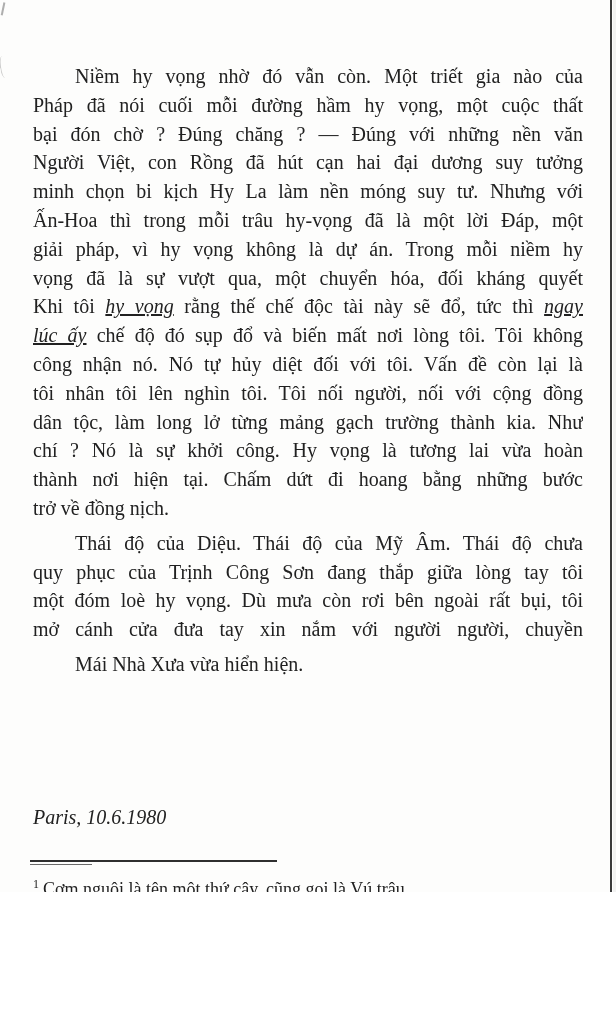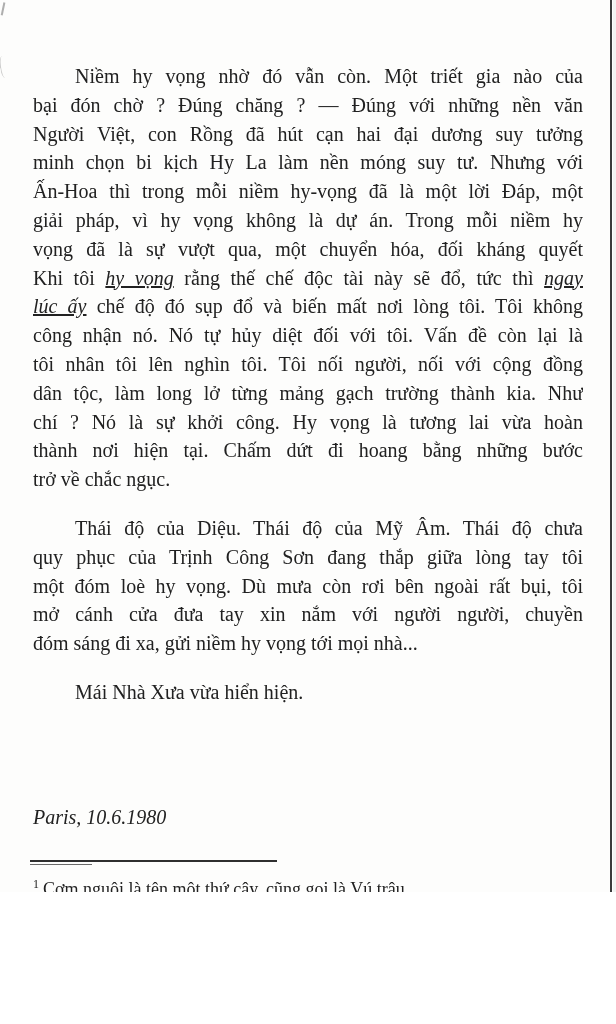--- a/index.html
+++ b/index.html
@@ -34,21 +34,21 @@
   .a2 { left: 0px; top: 56px; width: 6px; height: 22px;
         border-left: 1px solid rgba(130,130,130,.4); border-radius: 50%; transform: rotate(-8deg); }
 
   .text-body {
     position: absolute;
     left: 33px; top: 62px;
     width: 550px;
     font-size: 20px;
     line-height: 28.8px;
   }
-  .para + .para { margin-top: 20px; }
+  .para + .para { margin-top: 6px; }
   .line {
     text-align: justify;
     text-align-last: justify;
     text-justify: inter-word;
     max-height: 28.8px;
     overflow: hidden;
   }
   .line.last { text-align-last: left; }
   .line.first { text-indent: 42px; }
   .it { font-style: italic; text-decoration: underline; }
@@ -101,41 +101,41 @@
 
 <div class="canvas">
   <div class="artifact a1"></div>
   <div class="artifact a2"></div>
   <div class="edge-light"></div>
   <div class="edge-line"></div>
 
   <div class="text-body">
       <div class="para">
         <div class="line first"><span>Niềm hy vọng nhờ đó vẫn còn. Một triết gia nào của</span></div>
+        <div class="line"><span>Pháp đã nói cuối mỗi đường hầm hy vọng, một cuộc thất</span></div>
         <div class="line"><span>bại đón chờ ? Đúng chăng ? — Đúng với những nền văn</span></div>
         <div class="line"><span>Người Việt, con Rồng đã hút cạn hai đại dương suy tưởng</span></div>
         <div class="line"><span>minh chọn bi kịch Hy La làm nền móng suy tư. Nhưng với</span></div>
-        <div class="line"><span>Ấn-Hoa thì trong mỗi niềm hy-vọng đã là một lời Đáp, một</span></div>
+        <div class="line"><span>Ấn-Hoa thì trong mỗi trâu hy-vọng đã là một lời Đáp, một</span></div>
         <div class="line"><span>giải pháp, vì hy vọng không là dự án. Trong mỗi niềm hy</span></div>
         <div class="line"><span>vọng đã là sự vượt qua, một chuyển hóa, đối kháng quyết</span></div>
         <div class="line"><span>Khi tôi </span><span class="it">hy vọng</span><span> rằng thế chế độc tài này sẽ đổ, tức thì </span><span class="it">ngay</span></div>
         <div class="line"><span class="it">lúc ấy</span><span> chế độ đó sụp đổ và biến mất nơi lòng tôi. Tôi không</span></div>
         <div class="line"><span>công nhận nó. Nó tự hủy diệt đối với tôi. Vấn đề còn lại là</span></div>
         <div class="line"><span>tôi nhân tôi lên nghìn tôi. Tôi nối người, nối với cộng đồng</span></div>
         <div class="line"><span>dân tộc, làm long lở từng mảng gạch trường thành kia. Như</span></div>
         <div class="line"><span>chí ? Nó là sự khởi công. Hy vọng là tương lai vừa hoàn</span></div>
         <div class="line"><span>thành nơi hiện tại. Chấm dứt đi hoang bằng những bước</span></div>
-        <div class="line last"><span>trở về chắc ngục.</span></div>
+        <div class="line last"><span>trở về đồng nịch.</span></div>
       </div>
       <div class="para">
         <div class="line first"><span>Thái độ của Diệu. Thái độ của Mỹ Âm. Thái độ chưa</span></div>
         <div class="line"><span>quy phục của Trịnh Công Sơn đang thắp giữa lòng tay tôi</span></div>
         <div class="line"><span>một đóm loè hy vọng. Dù mưa còn rơi bên ngoài rất bụi, tôi</span></div>
         <div class="line"><span>mở cánh cửa đưa tay xin nắm với người người, chuyền</span></div>
-        <div class="line last"><span>đóm sáng đi xa, gửi niềm hy vọng tới mọi nhà...</span></div>
       </div>
       <div class="para">
         <div class="line first last"><span>Mái Nhà Xưa vừa hiển hiện.</span></div>
       </div>
     </div>
 
   <div class="date-line">Paris, 10.6.1980</div>
 
   <div class="foot-rule"></div>
   <div class="foot-rule-2"></div>

